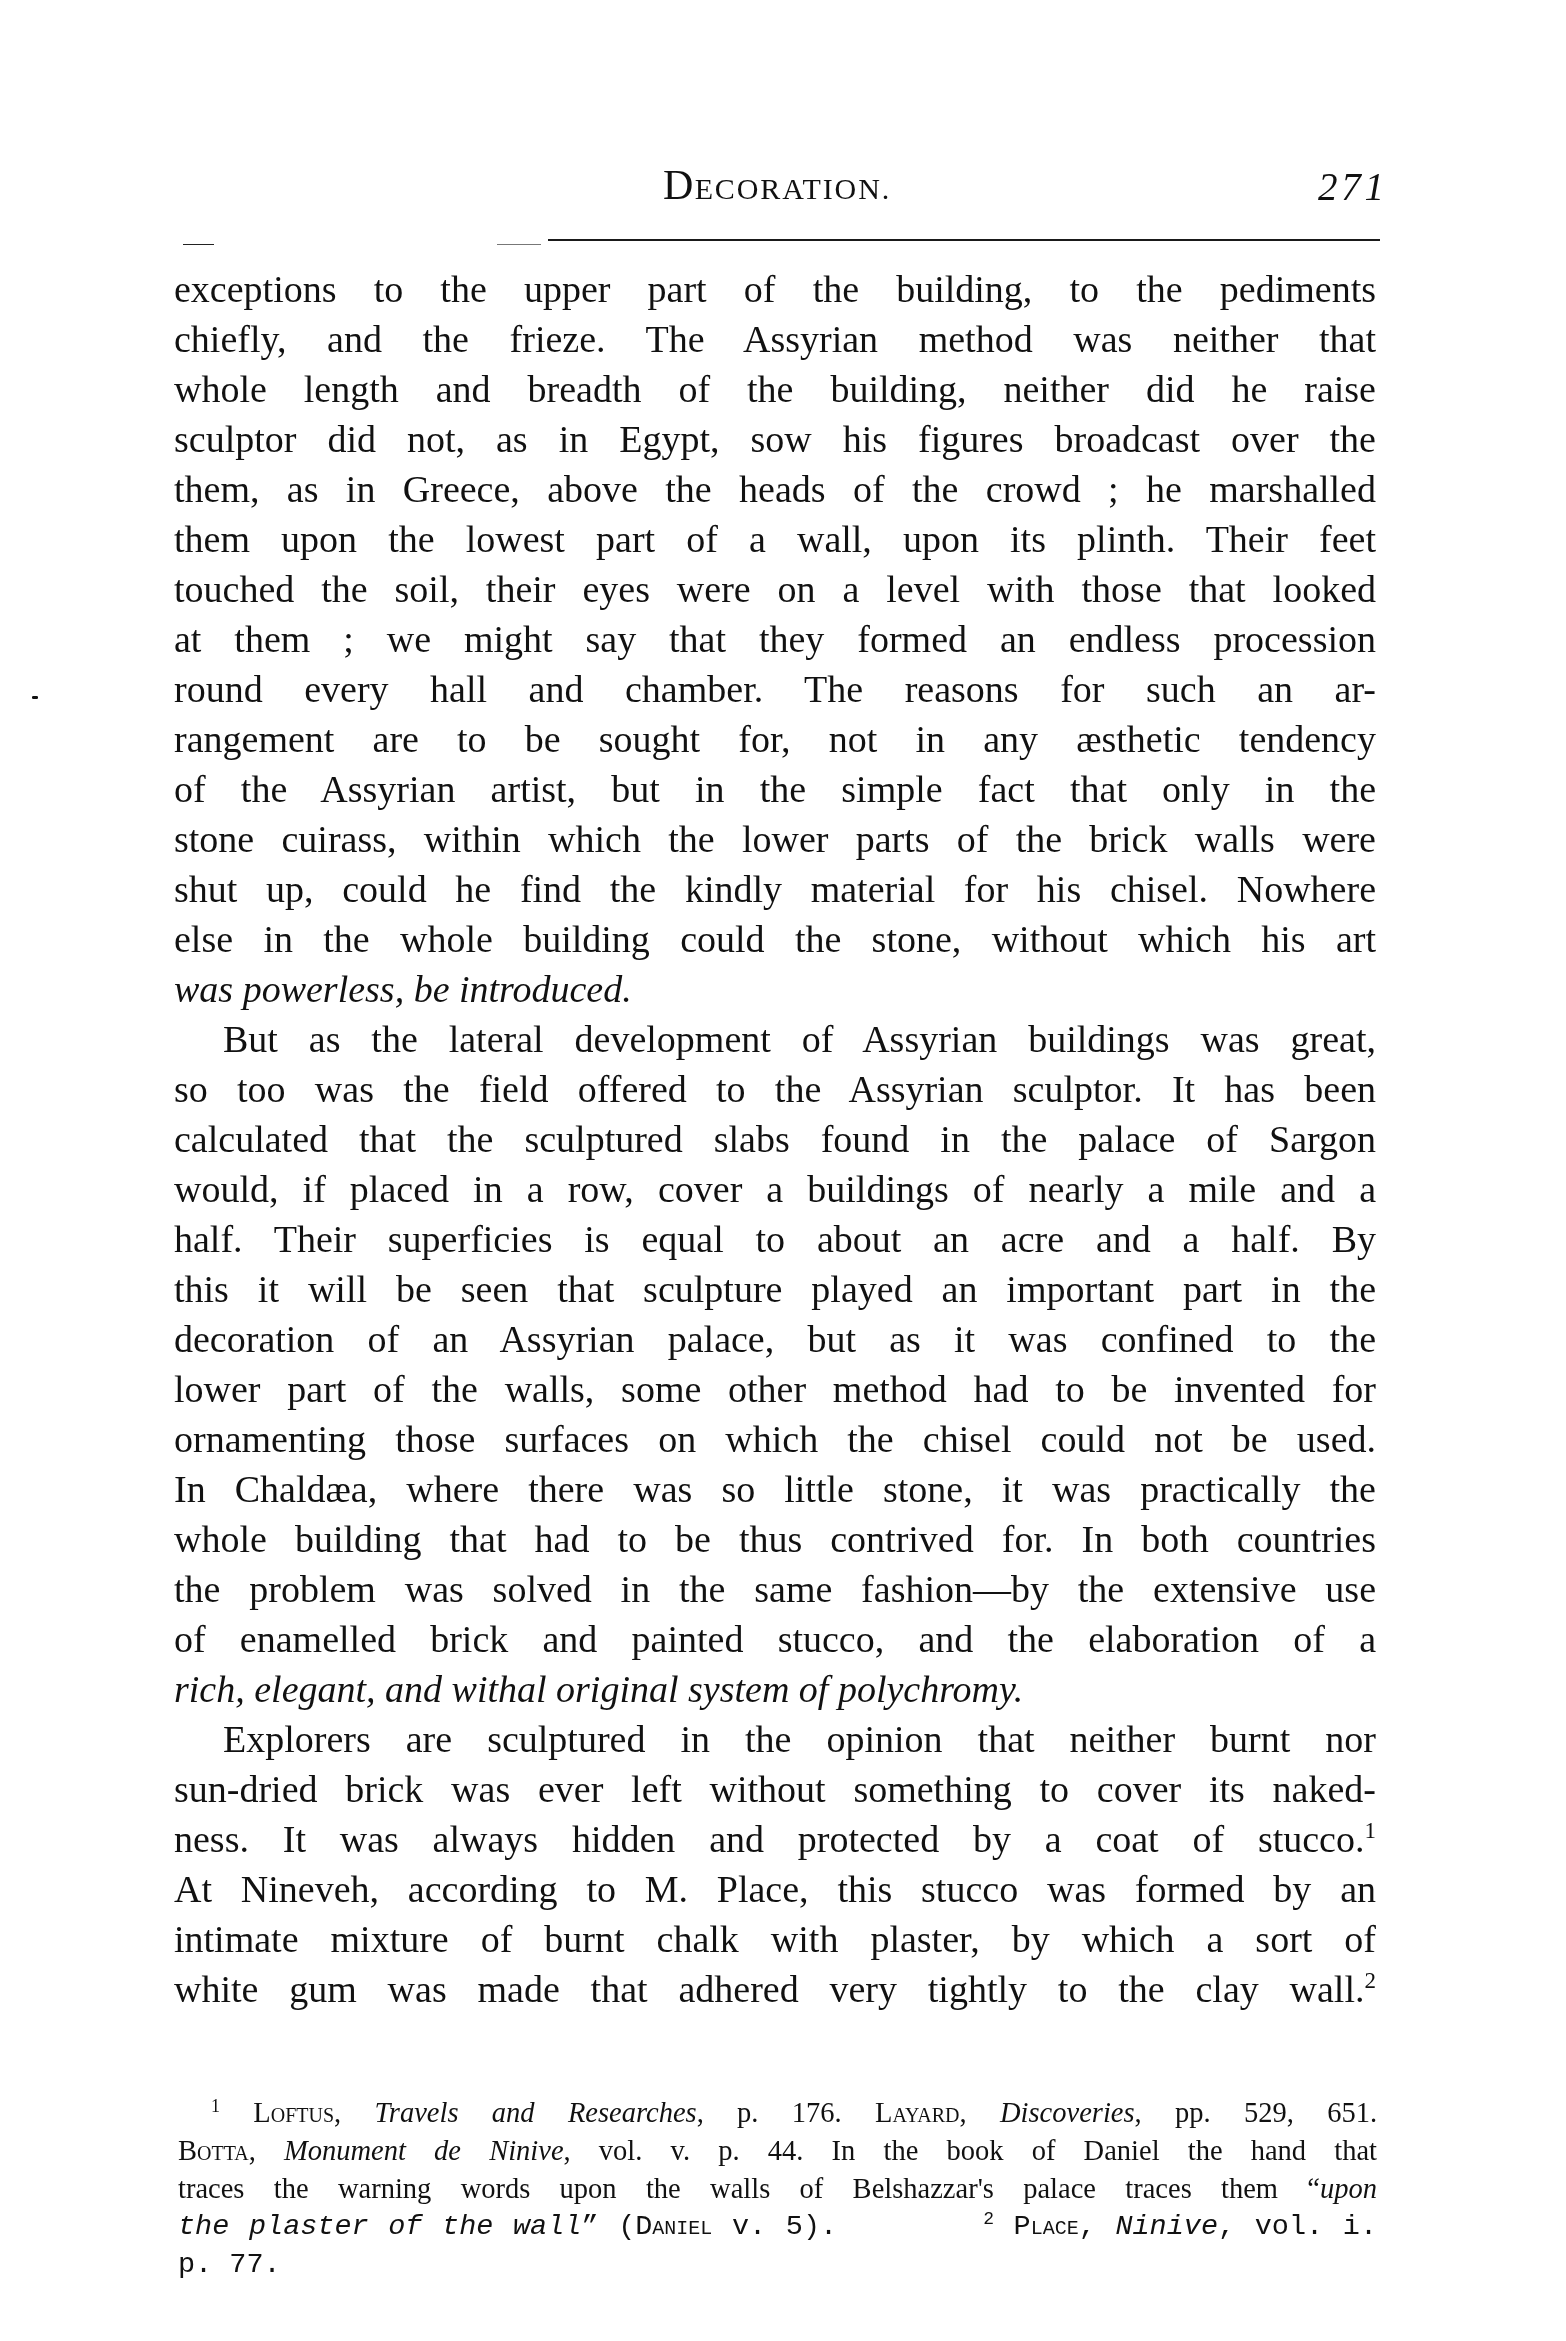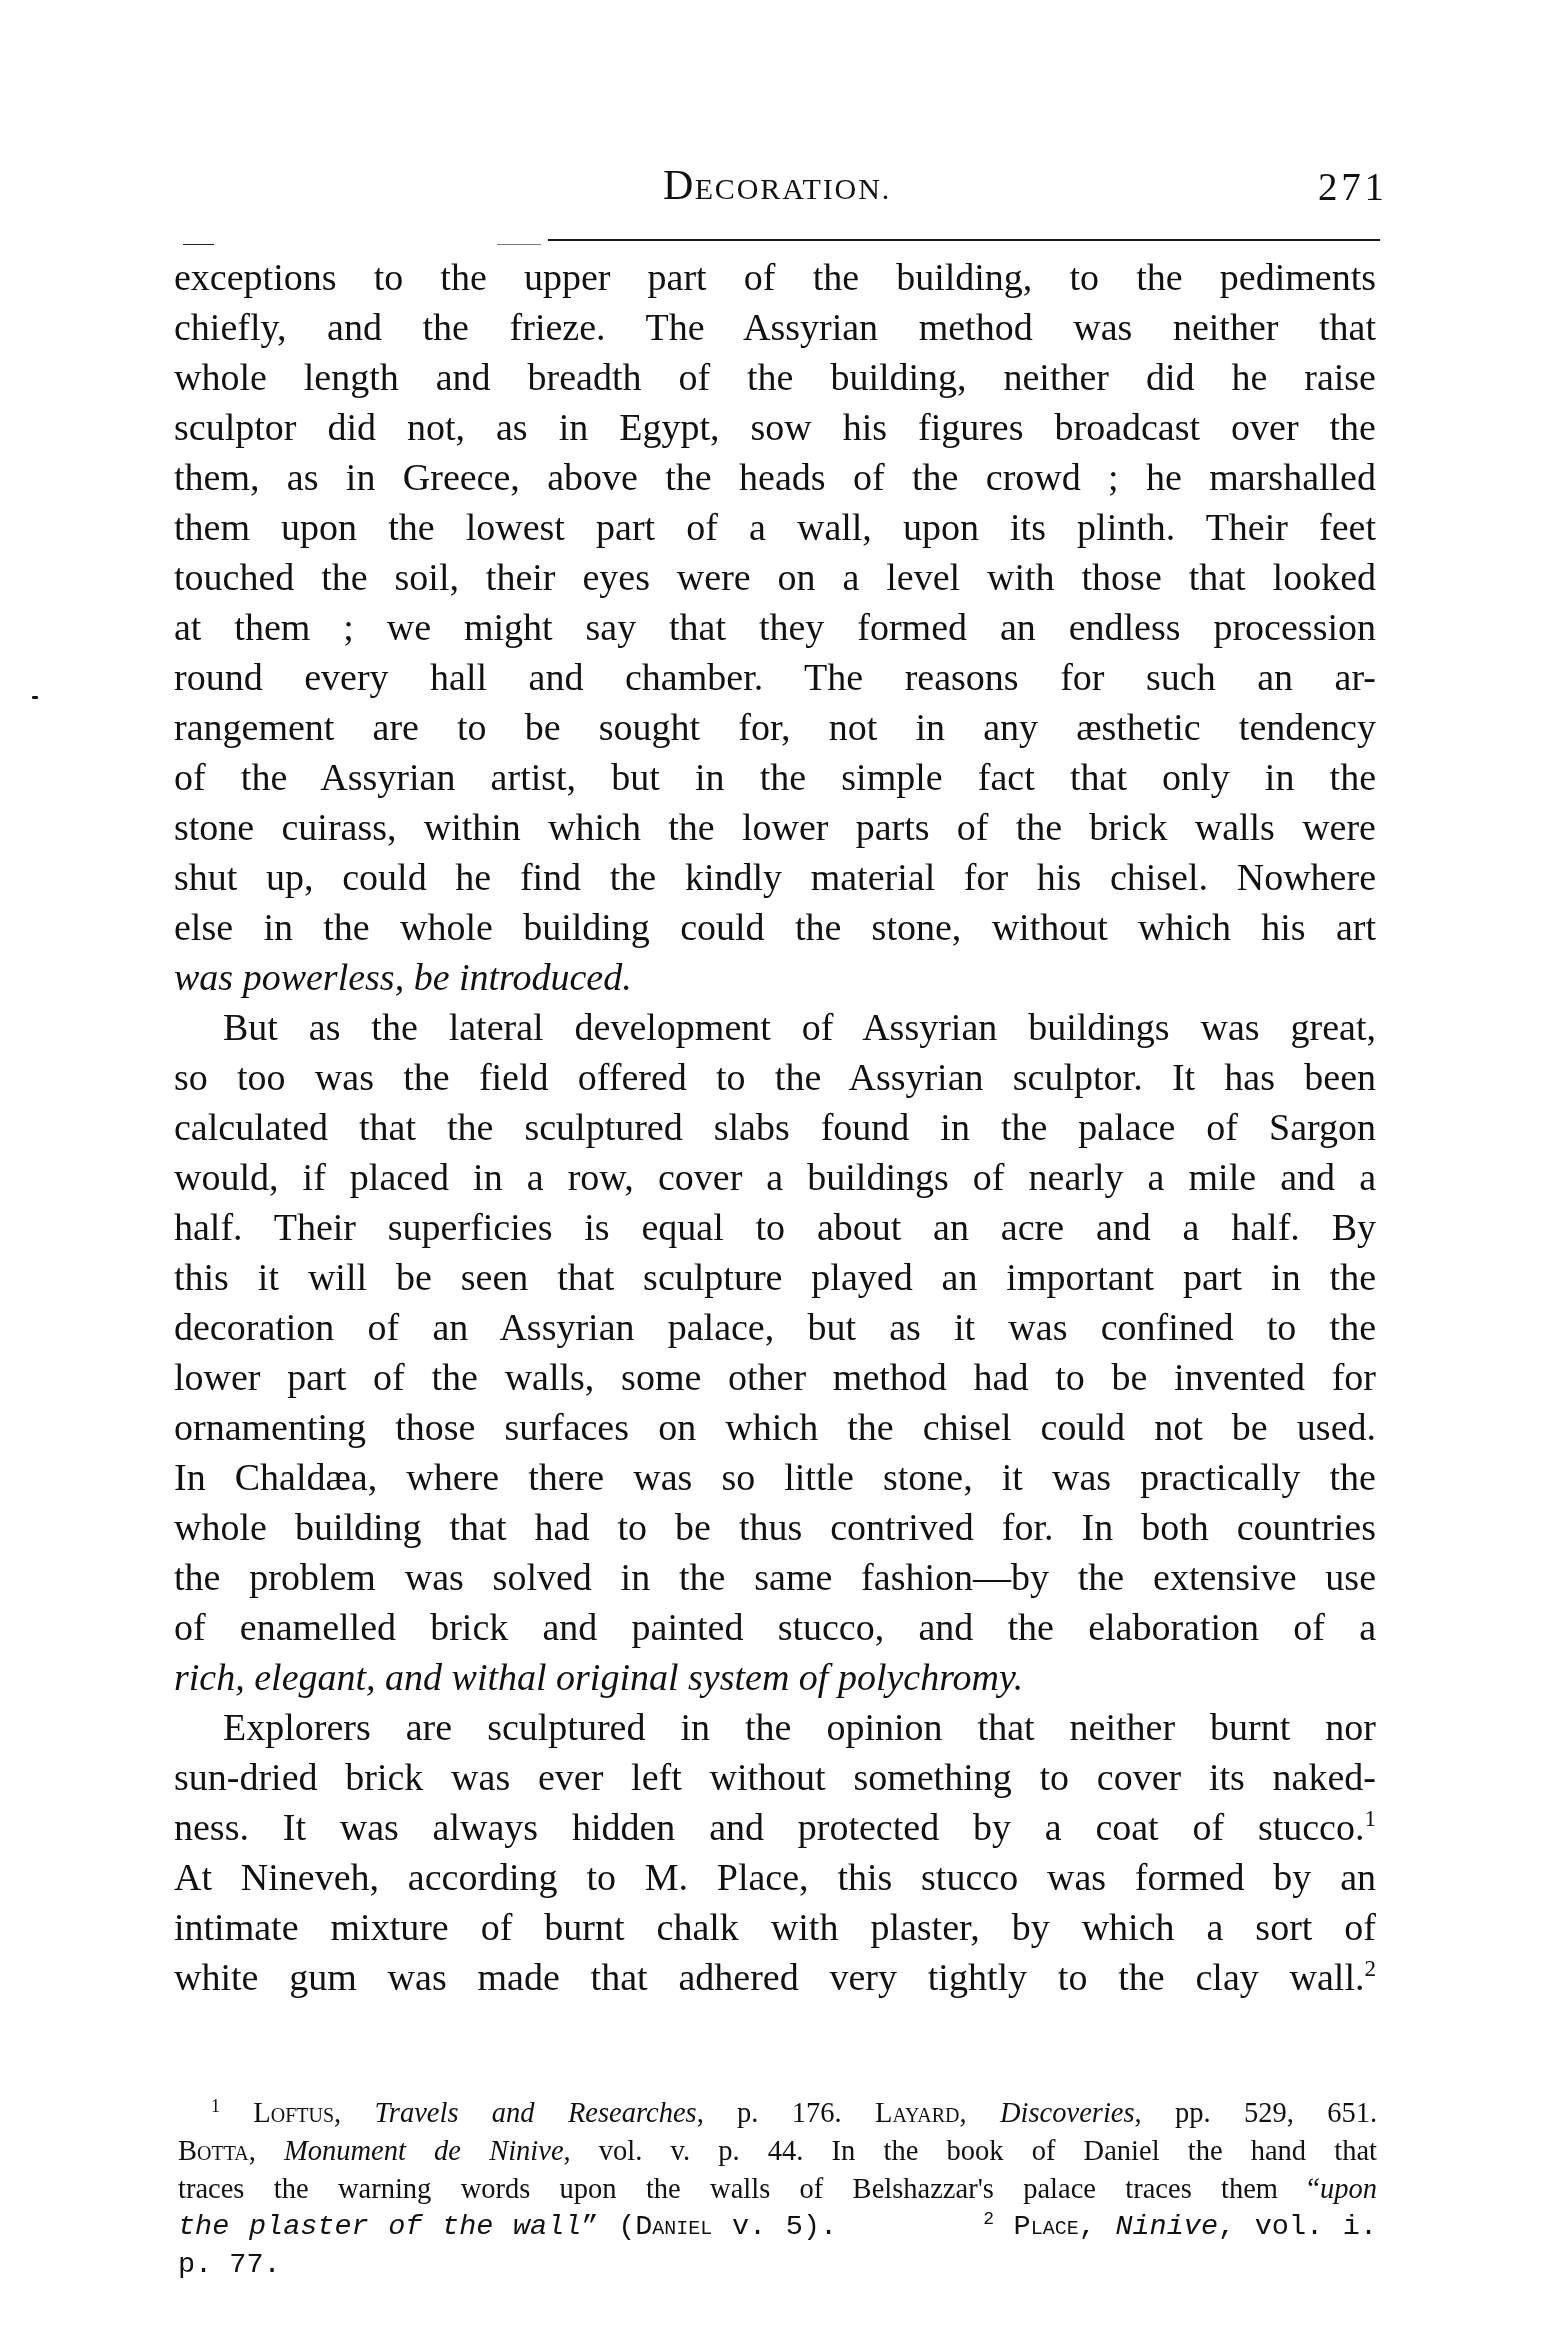--- a/index.html
+++ b/index.html
@@ -2,28 +2,28 @@
 <html style="font-size:10px"><head>
 <meta charset="utf-8">
 <style>
   html, body { margin: 0; padding: 0; background: #ffffff; }
   body { width: 1567px; height: 2342px; position: relative; overflow: hidden; color: #111111;
          font-family: "Liberation Serif", "DejaVu Serif", serif; }
   .page { position: absolute; left: 0; top: 0; width: 1247px; height: 2342px; background: #ffffff; margin-top: 40px; }
 
   .running-head { position: absolute; left: 663px; top: 124px; font-size: 42px; line-height: 42px; letter-spacing: 1.3px; white-space: nowrap; }
   .running-head .sc { font-size: 30px; letter-spacing: 1.9px; }
-  .page-number { position: absolute; left: 1318px; top: 127px; font-size: 39px; line-height: 39px; letter-spacing: 3.8px; white-space: nowrap; }
+  .page-number { position: absolute; left: 1318px; top: 127px; font-size: 39px; line-height: 39px; letter-spacing: 3.8px; white-space: nowrap; font-style: italic; }
 
   .rule-frag { position: absolute; top: 204px; height: 1.3px; background: #222; }
   .rule-main { position: absolute; left: 548px; width: 832px; top: 199px; height: 1.9px; background: #1a1a1a; }
   .rule-faint { position: absolute; left: 497px; width: 44px; top: 204px; height: 1.3px; background: #777; }
   .speck { position: absolute; left: 32px; top: 656px; width: 5.7px; height: 3.2px; background: #111; border-radius: 1.3px; }
 
-  .body-text { position: absolute; left: 174px; top: 212px; width: 1202px; }
+  .body-text { position: absolute; left: 174px; top: 224px; width: 1202px; }
   .line { height: 50px; line-height: 50px; font-size: 38px; text-align: justify; text-align-last: justify; white-space: nowrap; overflow: visible; }
   .line.last { text-align-last: left; font-style: italic; }
   .line.indent { padding-left: 49px; }
   .line span.t { display: block; text-align: justify; text-align-last: justify; white-space: normal; }
   .line.last span.t { text-align-last: left; }
   sup.fn { font-size: 23px; line-height: 0; vertical-align: 14px; }
 
   .footnotes { position: absolute; left: 178px; top: 2054px; width: 1199px; }
   .fline { height: 38px; line-height: 38px; font-size: 28.5px; text-align: justify; text-align-last: justify; white-space: normal; }
   .fline.last { text-align-last: left; font-family: Liberation Mono, monospace; }

